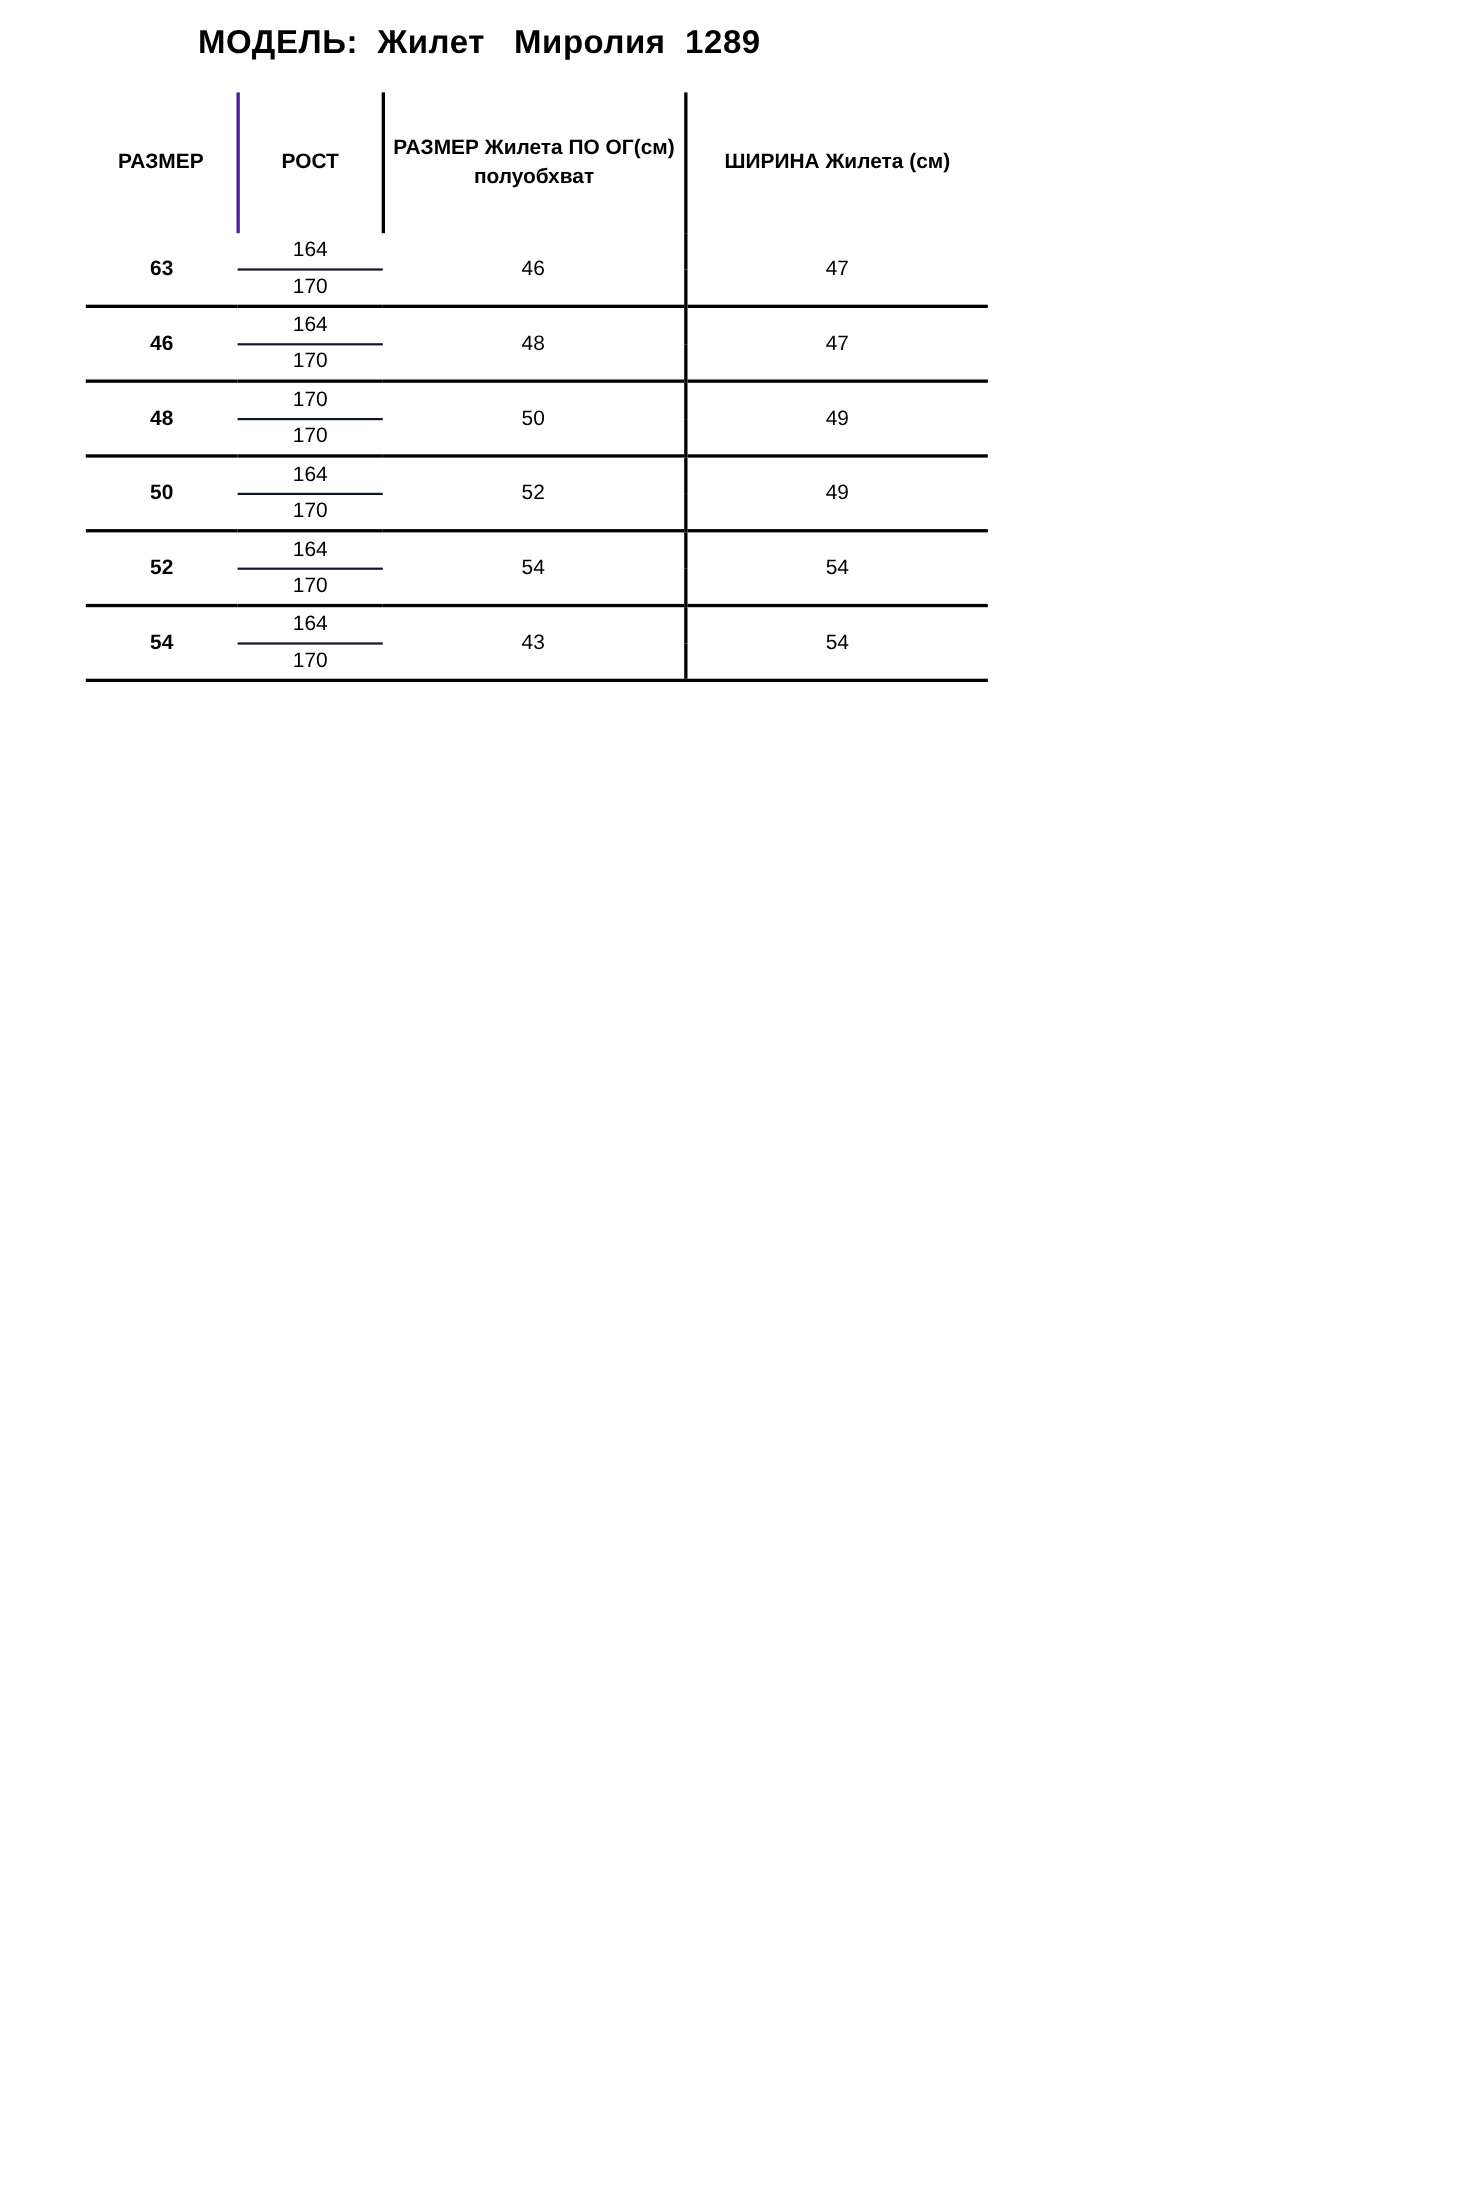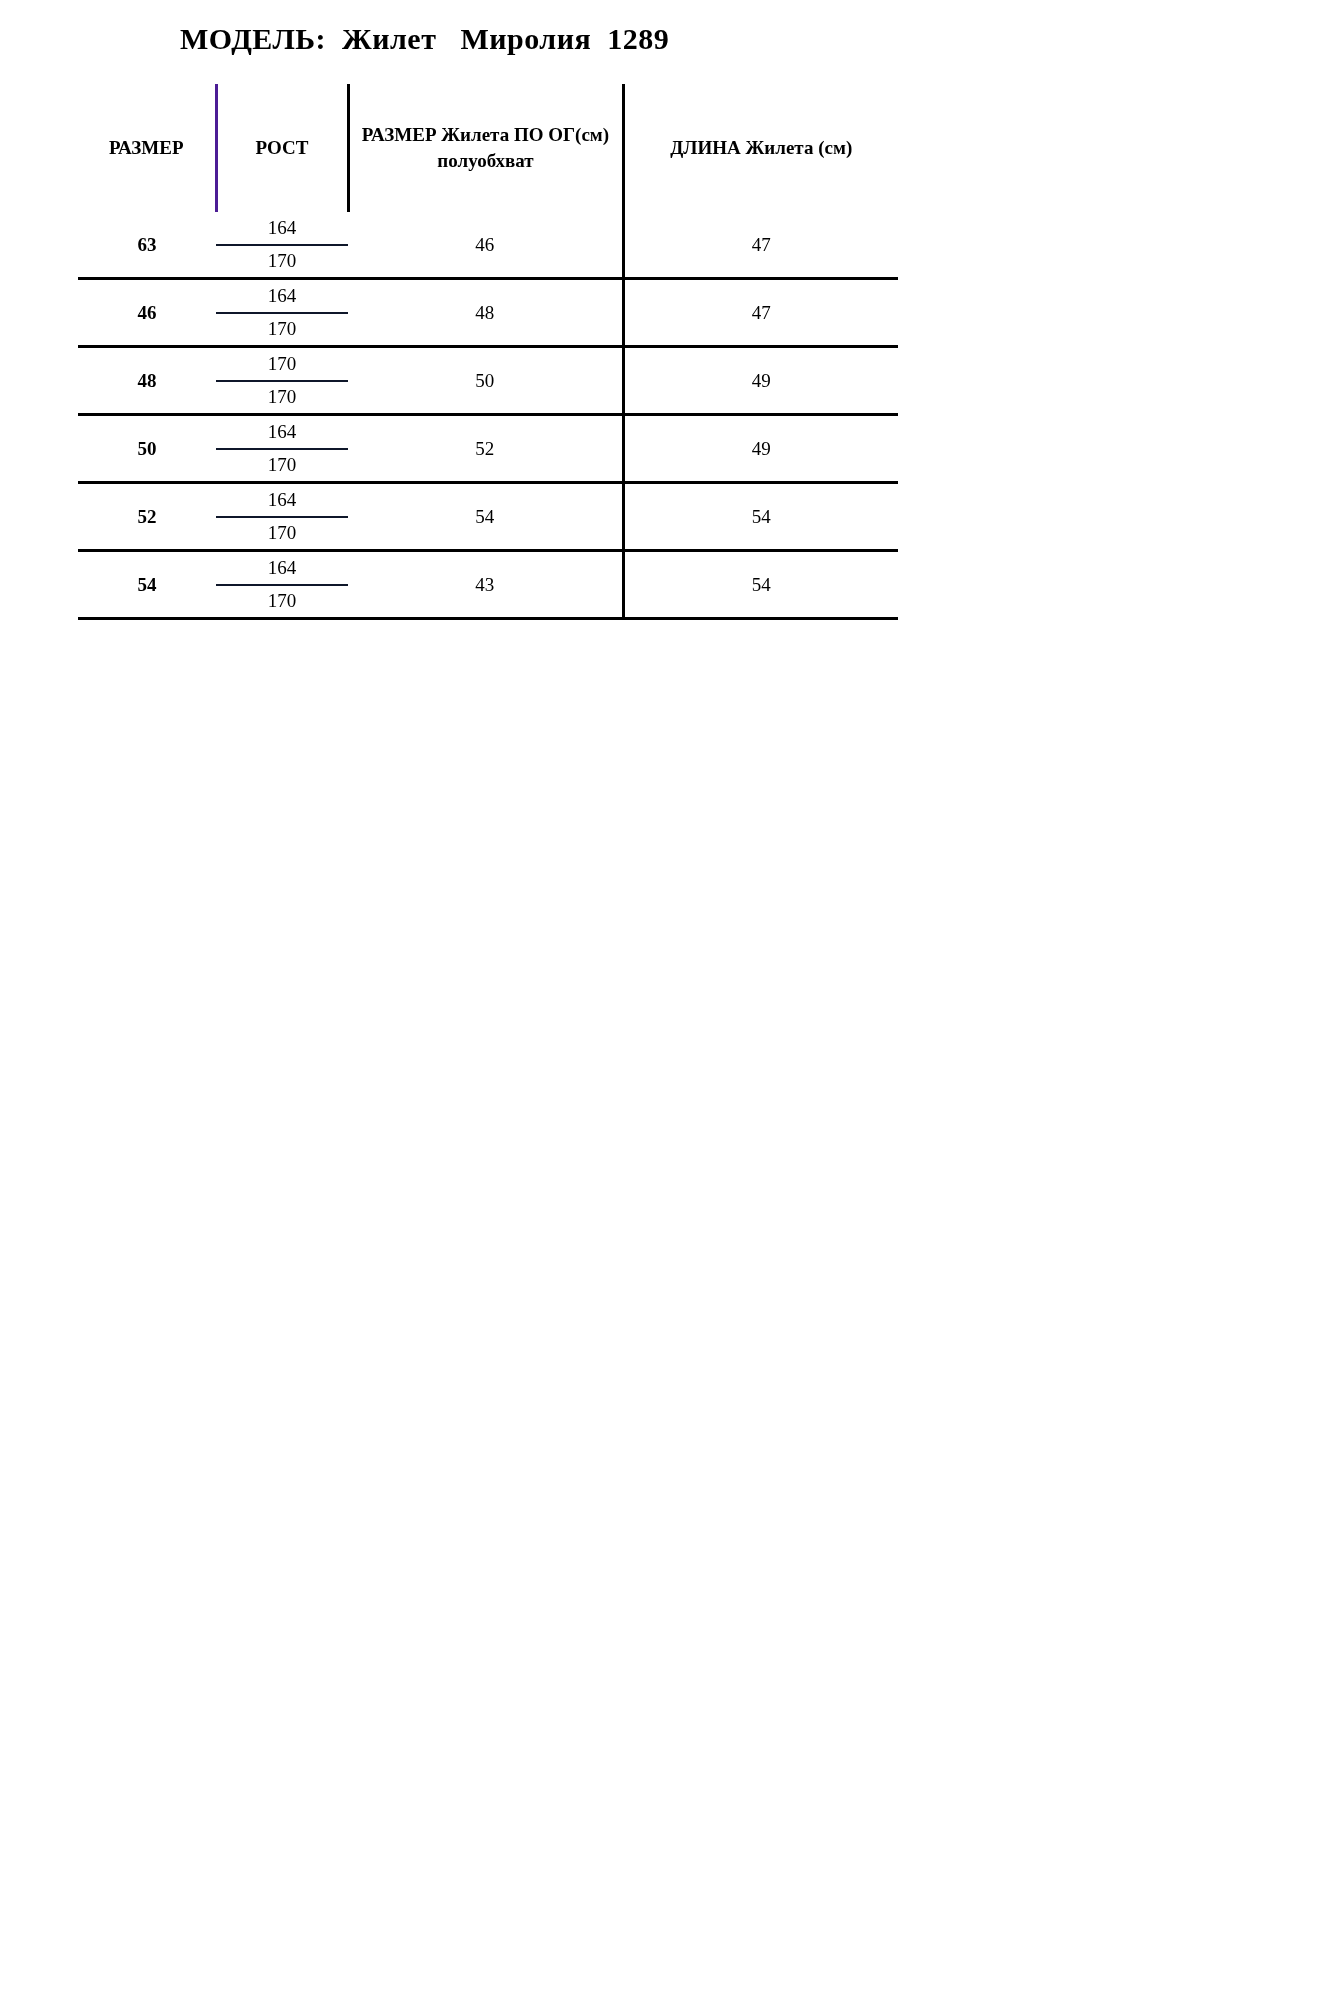--- a/index.html
+++ b/index.html
@@ -14,21 +14,20 @@
     color: #000000;
     position: relative;
     overflow: hidden;
   }
 
   .page {
     position: relative;
     width: 1333px;
     height: 1460px;
     box-sizing: border-box;
-    font-family: Liberation Serif, serif;
   }
 
   .title {
     position: absolute;
     left: 180px;
     top: 22px;
     font-size: 30px;
     font-weight: bold;
     letter-spacing: 0.5px;
     white-space: pre;
@@ -127,21 +126,21 @@
           <th>
             <span class="hdr-text">РАЗМЕР</span>
           </th>
           <th class="sep-left sep-right">
             <span class="hdr-text">РОСТ</span>
           </th>
           <th class="sep-right">
             <span class="hdr-text">РАЗМЕР Жилета  ПО ОГ(см) полуобхват</span>
           </th>
           <th>
-            <span class="hdr-text">ДЛИНА Жилета (см)</span>
+            <span class="hdr-text">ШИРИНА Жилета (см)</span>
           </th>
         </tr>
       </thead>
       <tbody>
 
         <tr class="blk row-a">
           <td class="cell-size" rowspan="2">63</td>
           <td class="cell-height">164</td>
           <td class="cell-meas w" rowspan="2">46</td>
           <td class="cell-meas" rowspan="2">47</td>

